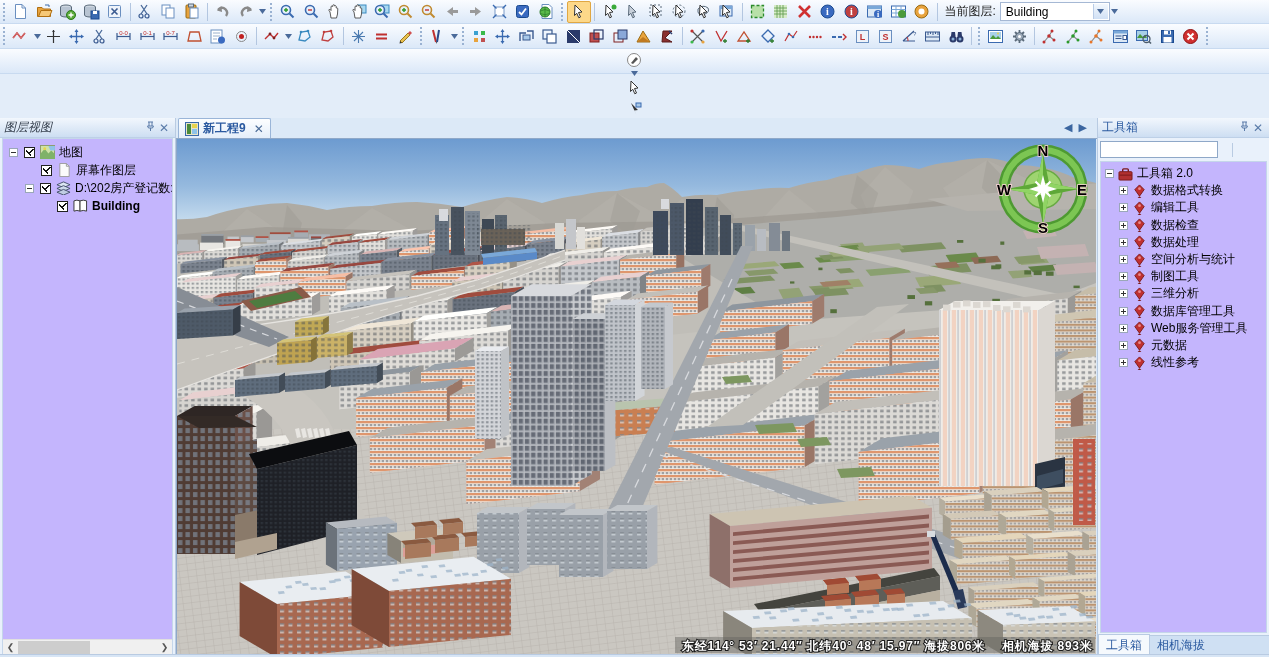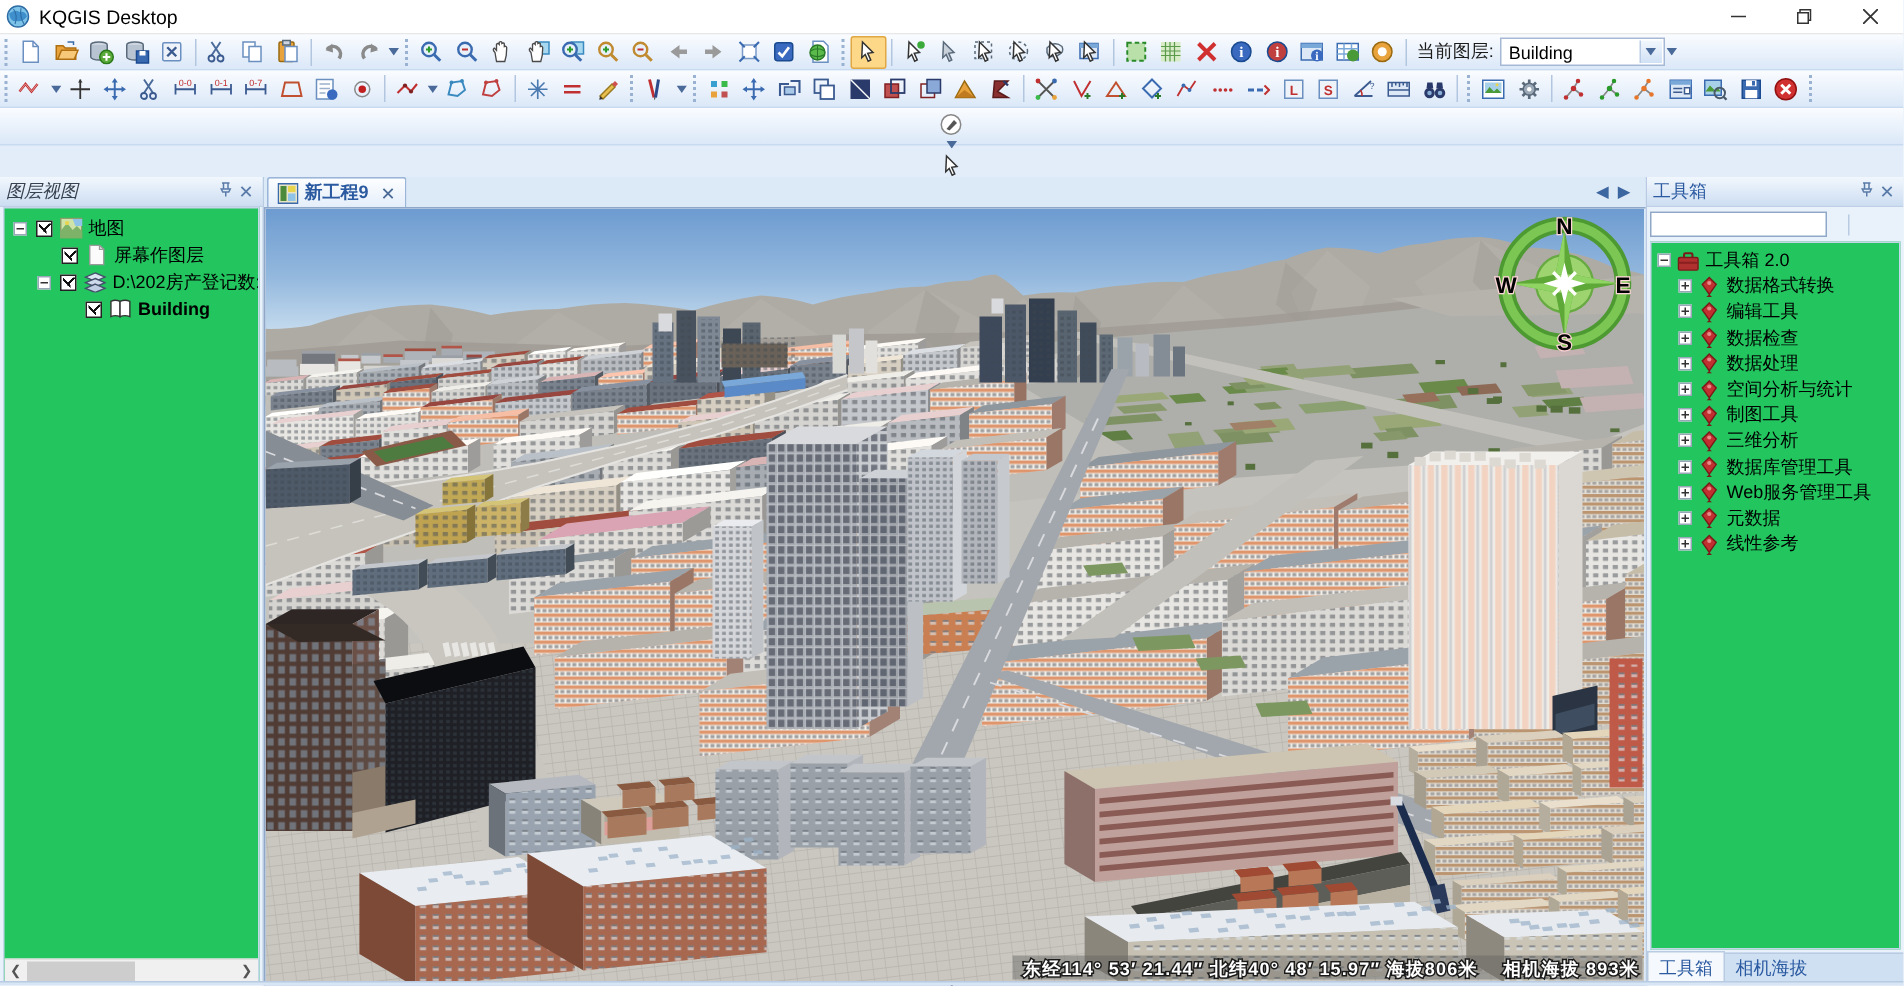--- a/index.html
+++ b/index.html
@@ -41,21 +41,21 @@
 .dock { background:#e9f1fb; }
 #leftdock { width:176px; border-right:1px solid #b9cbe2; display:flex; flex-direction:column; }
 #rightdock { width:172px; border-left:1px solid #b9cbe2; display:flex; flex-direction:column; }
 .dockhead { height:20px; background:linear-gradient(#f2f7fd,#cddef2);
   border-bottom:1px solid #bdd0e7; display:flex; align-items:center;
   font-size:12px; padding:0 4px; }
 .dockhead .dtitle { flex:1; }
 #leftdock .dtitle { color:#37414f;font-style:italic; }
 #rightdock .dtitle { color:#2b5aa0; }
 .dockhead .hicon { color:#5a7ba8; font-size:12px; width:14px; text-align:center; }
-.dockbody { flex:1; background:#22c55e; border:1px solid #c5d6ea; margin:0 2px 2px 2px;
+.dockbody { flex:1; background:#c4b5fd; border:1px solid #c5d6ea; margin:0 2px 2px 2px;
   position:relative; overflow:hidden; }
 
 .ltree { font-size:12px; color:#000; padding-top:4px; }
 .trow { height:18px; display:flex; align-items:center; white-space:nowrap; }
 .texp { width:9px; height:9px; border:1px solid #9aa7b8; background:#fff; position:relative;
   margin-right:6px; flex:none; }
 .texp:before { content:""; position:absolute; left:1px; right:1px; top:3px; height:1px; background:#333; }
 .texp.plus:after { content:""; position:absolute; top:1px; bottom:1px; left:3px; width:1px; background:#333; }
 .tcheck { width:11px; height:11px; border:1px solid #222; background:#fff; position:relative;
   margin-right:5px; flex:none; }
@@ -87,47 +87,20 @@
   display:flex; align-items:center; font-size:12px; color:#2b5aa0; font-weight:bold; padding:0 6px; }
 .mtab .mticon { width:14px; height:14px; margin-right:4px; }
 .mtab .mtx { margin-left:8px; color:#4a6a96; font-weight:normal; font-size:12px; }
 #tabnav { position:absolute; right:4px; top:3px; color:#3c66a0; font-size:11px; letter-spacing:6px; }
 #canvas { flex:1; position:relative; border:1px solid #8fa8c8; border-right:none; overflow:hidden; }
 #canvas svg.scene { position:absolute; left:0; top:0; }
 </style>
 </head>
 <body>
 <div id="app">
-  <div id="titlebar">
-    <svg class="ticon" viewBox="0 0 16 16">
-        <circle cx="8" cy="8" r="7" fill="#7ec3e8" stroke="#2d6ca5"></circle>
-        <path d="M2 6 Q6 3 9 5 Q13 4 14 8 Q11 12 7 11 Q3 12 2 6Z" fill="#3f8fcc"></path>
-        <path d="M5 3 Q8 7 6 13" stroke="#2d6ca5" fill="none" stroke-width=".7"></path>
-        <path d="M10 2.5 Q9 8 12 13" stroke="#2d6ca5" fill="none" stroke-width=".7"></path>
-      </svg>
-    <div class="caption">KQGIS Desktop</div>
-    <div class="winbtns">
-      <div class="winbtn">
-          <svg width="10" height="10" viewBox="0 0 10 10">
-            <path d="M0 5h10" stroke="#333" stroke-width="1"></path>
-          </svg>
-        </div>
-      <div class="winbtn">
-          <svg width="10" height="10" viewBox="0 0 10 10">
-            <rect x="2" y="0.5" width="7" height="7" fill="none" stroke="#333"></rect>
-            <rect x="0.5" y="2.5" width="7" height="7" fill="#fff" stroke="#333"></rect>
-          </svg>
-        </div>
-      <div class="winbtn">
-          <svg width="10" height="10" viewBox="0 0 10 10">
-            <path d="M0 0 L10 10 M10 0 L0 10" stroke="#333" stroke-width="1.2"></path>
-          </svg>
-        </div>
-    </div>
-  </div>
   <div class="toolbar tb1" id="tb1">
       <div class="grip"></div>
       <div class="ticn">
         <svg viewBox="0 0 17 17">
           <path d="M3.5 1.5 H10 L13.5 5 V15.5 H3.5Z" fill="#fff" stroke="#6a8fc0"></path>
           <path d="M10 1.5 V5 H13.5" fill="none" stroke="#6a8fc0"></path>
         </svg>
       </div>
       <div class="ticn">
         <svg viewBox="0 0 17 17">

